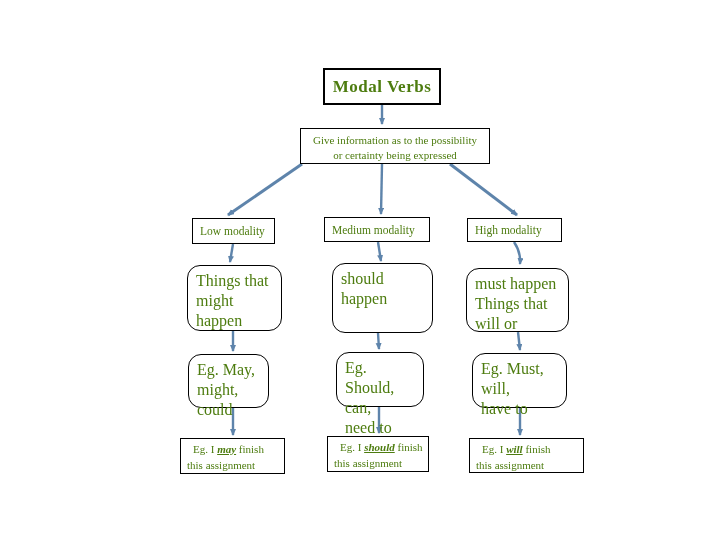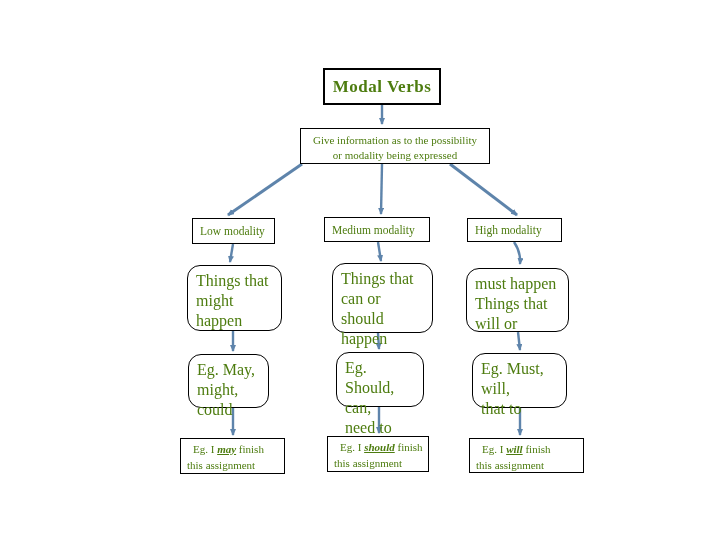--- a/index.html
+++ b/index.html
@@ -94,21 +94,21 @@
     <path d="M379,407 L379,433" fill="none" stroke-width="2.4" marker-end="url(#ah)" stroke="#5e84ab"></path>
     <path d="M520,408 L520,435" fill="none" stroke-width="2.4" marker-end="url(#ah)" stroke="#5e84ab"></path>
   </svg>
 
   <div class="box title-box" style="left:323px; top:68px; width:118px; height:37px;">
     <span>Modal Verbs</span>
   </div>
 
   <div class="box info-box" style="left:300px; top:128px; width:190px; height:36px;">
     <div>Give information as to the possibility</div>
-    <div>or modality being expressed</div>
+    <div>or certainty being expressed</div>
   </div>
 
   <div class="box header-box" style="left:192px; top:218px; width:83px; height:26px;">
     <span>Low modality</span>
   </div>
   <div class="box body-box" style="left:187px; top:265px; width:95px; height:66px;">
     <div>Things that might</div>
     <div>happen</div>
   </div>
   <div class="box body-box" style="left:188px; top:354px; width:81px; height:54px;">
@@ -117,41 +117,40 @@
   </div>
   <div class="box sent-box" style="left:180px; top:438px; width:105px; height:36px;">
     <div class="sent-line1"><span>Eg. I </span><span class="em-word">may</span><span> finish</span></div>
     <div>this assignment</div>
   </div>
 
   <div class="box header-box" style="left:324px; top:217px; width:106px; height:25px;">
     <span>Medium modality</span>
   </div>
   <div class="box body-box" style="left:332px; top:263px; width:101px; height:70px;">
-    <div>Things that can or</div>
     <div>should happen</div>
   </div>
   <div class="box body-box" style="left:336px; top:352px; width:88px; height:55px;">
     <div>Eg.  Should, can,</div>
     <div>need to</div>
   </div>
   <div class="box sent-box" style="left:327px; top:436px; width:102px; height:36px;">
     <div class="sent-line1"><span>Eg. I </span><span class="em-word">should</span><span> finish</span></div>
     <div>this assignment</div>
   </div>
 
   <div class="box header-box" style="left:467px; top:218px; width:95px; height:24px;">
     <span>High modality</span>
   </div>
   <div class="box body-box" style="left:466px; top:268px; width:103px; height:64px;">
     <div>must happen</div>
     <div>Things that will or</div>
   </div>
   <div class="box body-box" style="left:472px; top:353px; width:95px; height:55px;">
     <div>Eg. Must, will,</div>
-    <div>that to</div>
+    <div>have to</div>
   </div>
   <div class="box sent-box" style="left:469px; top:438px; width:115px; height:35px;">
     <div class="sent-line1"><span>Eg.  I </span><span class="em-word">will</span><span> finish</span></div>
     <div>this assignment</div>
   </div>
 
 </div>
 
 </body></html>

